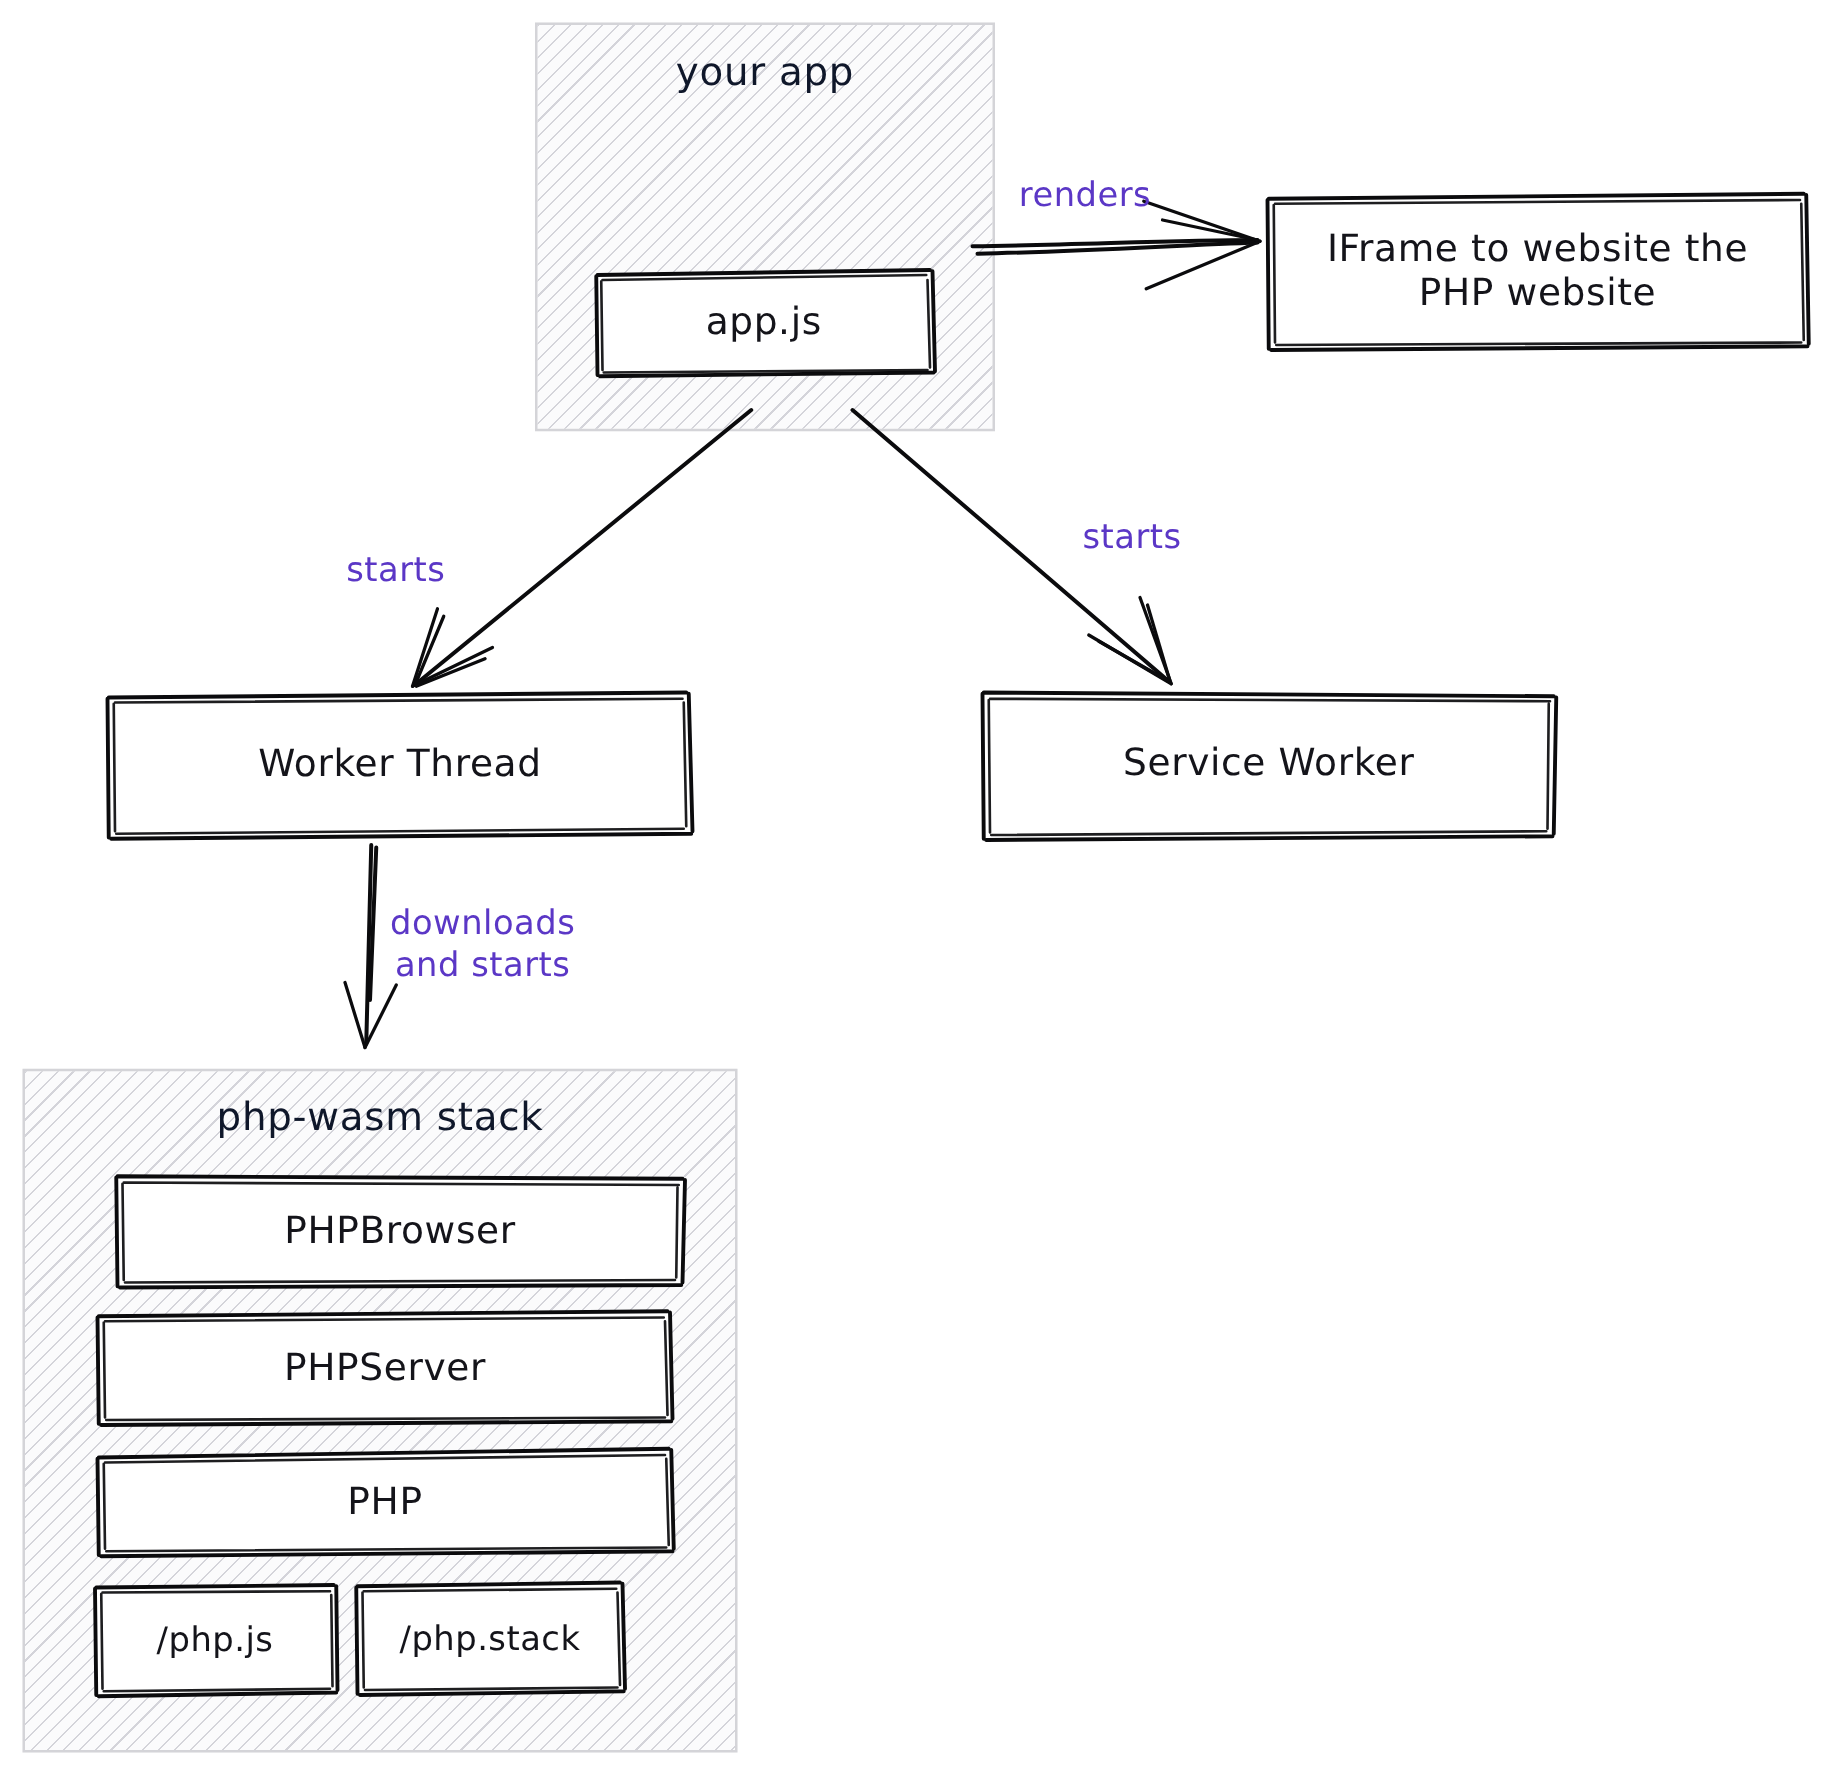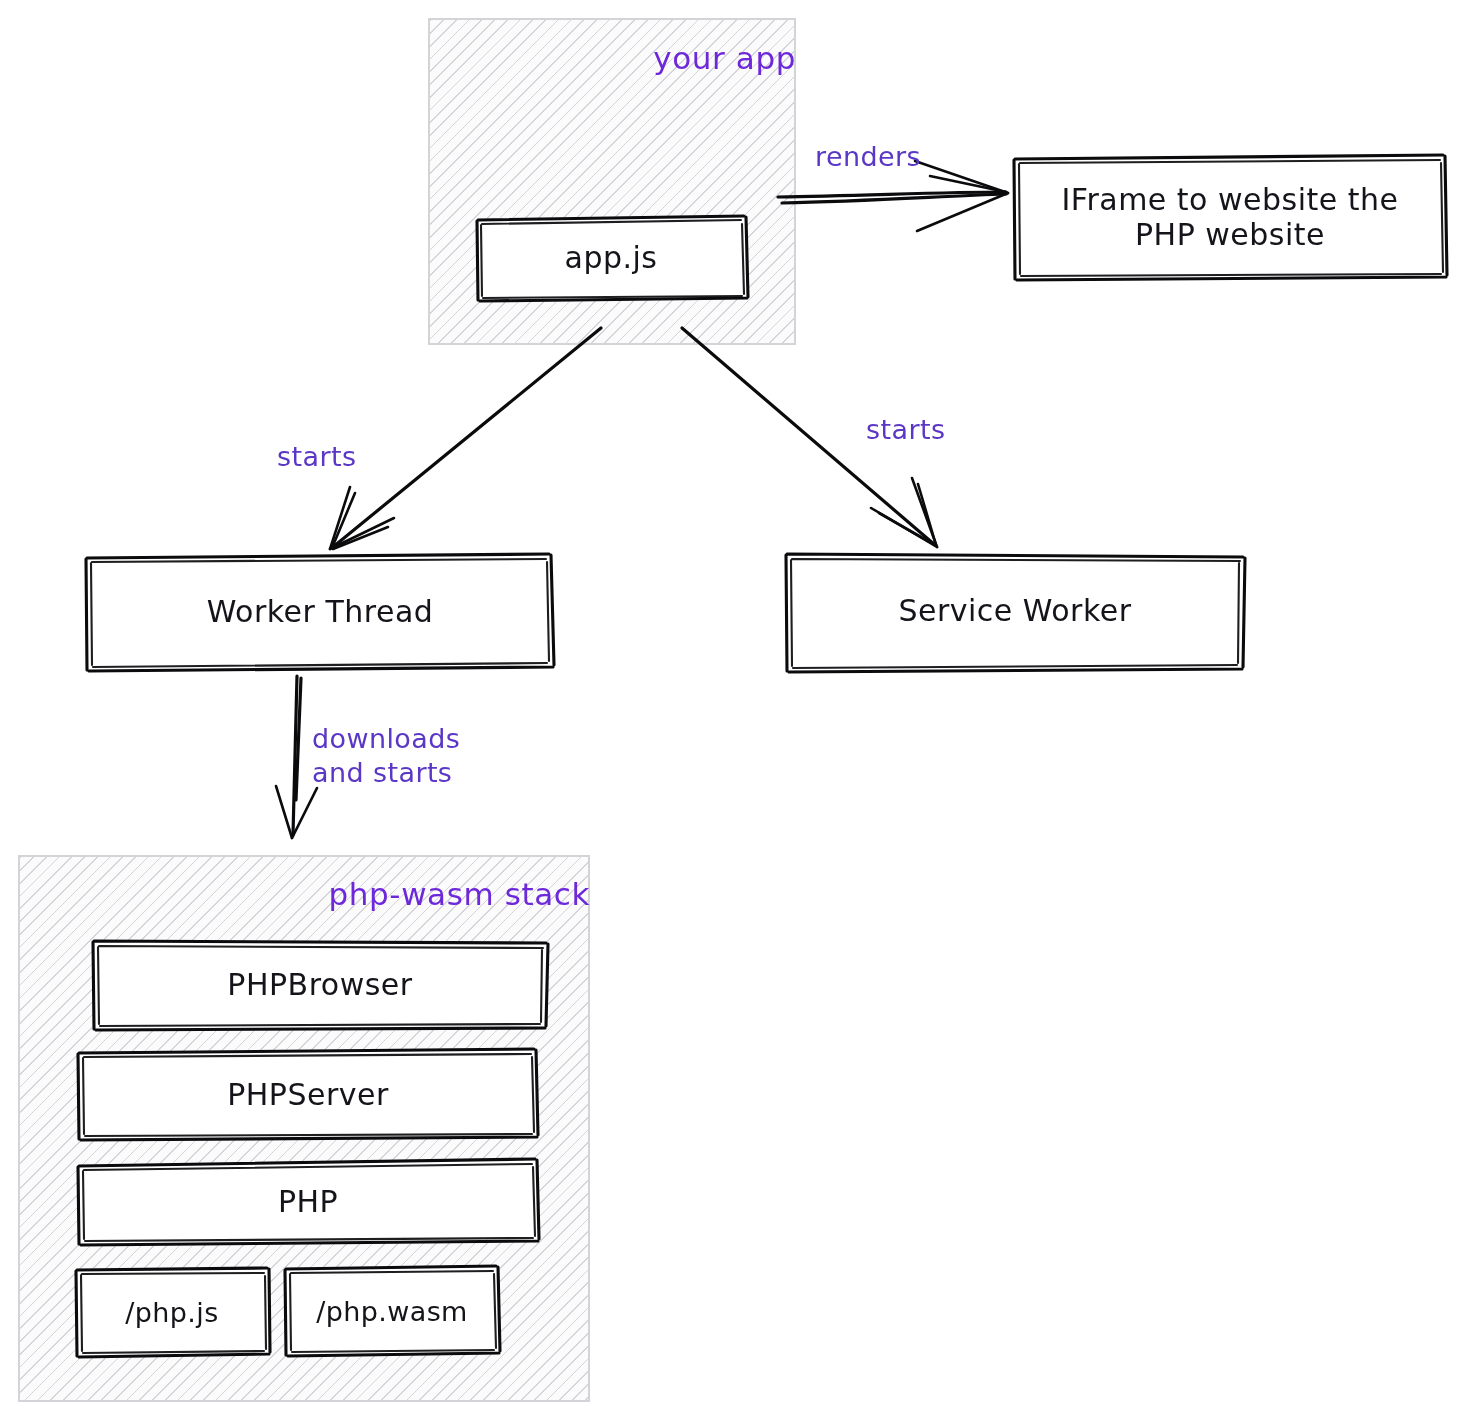--- a/index.html
+++ b/index.html
@@ -29,22 +29,22 @@
         rgba(180,180,190,0.55) 1.2px,
         rgba(255,255,255,0) 1.2px,
         rgba(255,255,255,0) 9px
       );
     box-sizing: border-box;
   }
   .group-title {
     position: absolute;
     left: 0;
     right: 0;
-    text-align: right;
-    color: #6d28d9;
+    text-align: center;
+    color: #0f172a;
     white-space: nowrap;
   }
   
   .node {
     position: absolute;
     box-sizing: border-box;
   }
   .node svg {
     position: absolute;
     inset: 0;
@@ -109,21 +109,21 @@
   .edge-label {
     position: absolute;
     color: #5b37c6;
     white-space: pre-line;
     line-height: 1.25;
     pointer-events: none;
   }
   
   .t-xl { font-size: 31px; letter-spacing: 0.6px; }
   .t-lg { font-size: 30px; letter-spacing: 0.5px; }
-  .t-md { font-size: 27px; letter-spacing: 0.4px; }
+  .t-md { font-size: 27px; letter-spacing: 0.4px; text-align: center; }
 </style>
 </head>
 <body>
 
 <div id="canvas">
 
   <div class="group" style="left:428px; top:18px; width:368px; height:327px;"></div>
   <div class="group-title t-xl" style="left:428px; top:40px; width:368px;">your app</div>
 
 
@@ -202,21 +202,21 @@
     </svg>
     <div class="node-label t-md">/php.js</div>
   </div>
 
   <div class="node" style="left:281px; top:1263px; width:222px; height:97px;">
     <svg viewBox="0 0 222 97" preserveAspectRatio="none">
       <path class="sketch-fill" d="M5,5 L217,2 L219,89 L3,93 Z"></path>
       <path class="sketch-stroke" d="M5,6 L215,3 M217,4 L219,88 M218,90 L7,93 M5,92 L4,7"></path>
       <path class="sketch-stroke2" d="M10,10 L212,8 M213,11 L215,85 M213,87 L11,89 M10,87 L9,11"></path>
     </svg>
-    <div class="node-label t-md">/php.wasm</div>
+    <div class="node-label t-md">/php.stack</div>
   </div>
 
   <svg id="edges" viewBox="0 0 1462 1421">
 
     <g>
       <path class="edge-line" d="M778,197 C860,196 940,192 1006,192"></path>
       <path class="edge-line" d="M782,203 C868,201 946,196 1006,194"></path>
       <path class="edge-head" d="M915,161 L1008,193"></path>
       <path class="edge-head" d="M917,231 L1008,193"></path>
       <path class="edge-head" d="M930,176 L1006,192"></path>

